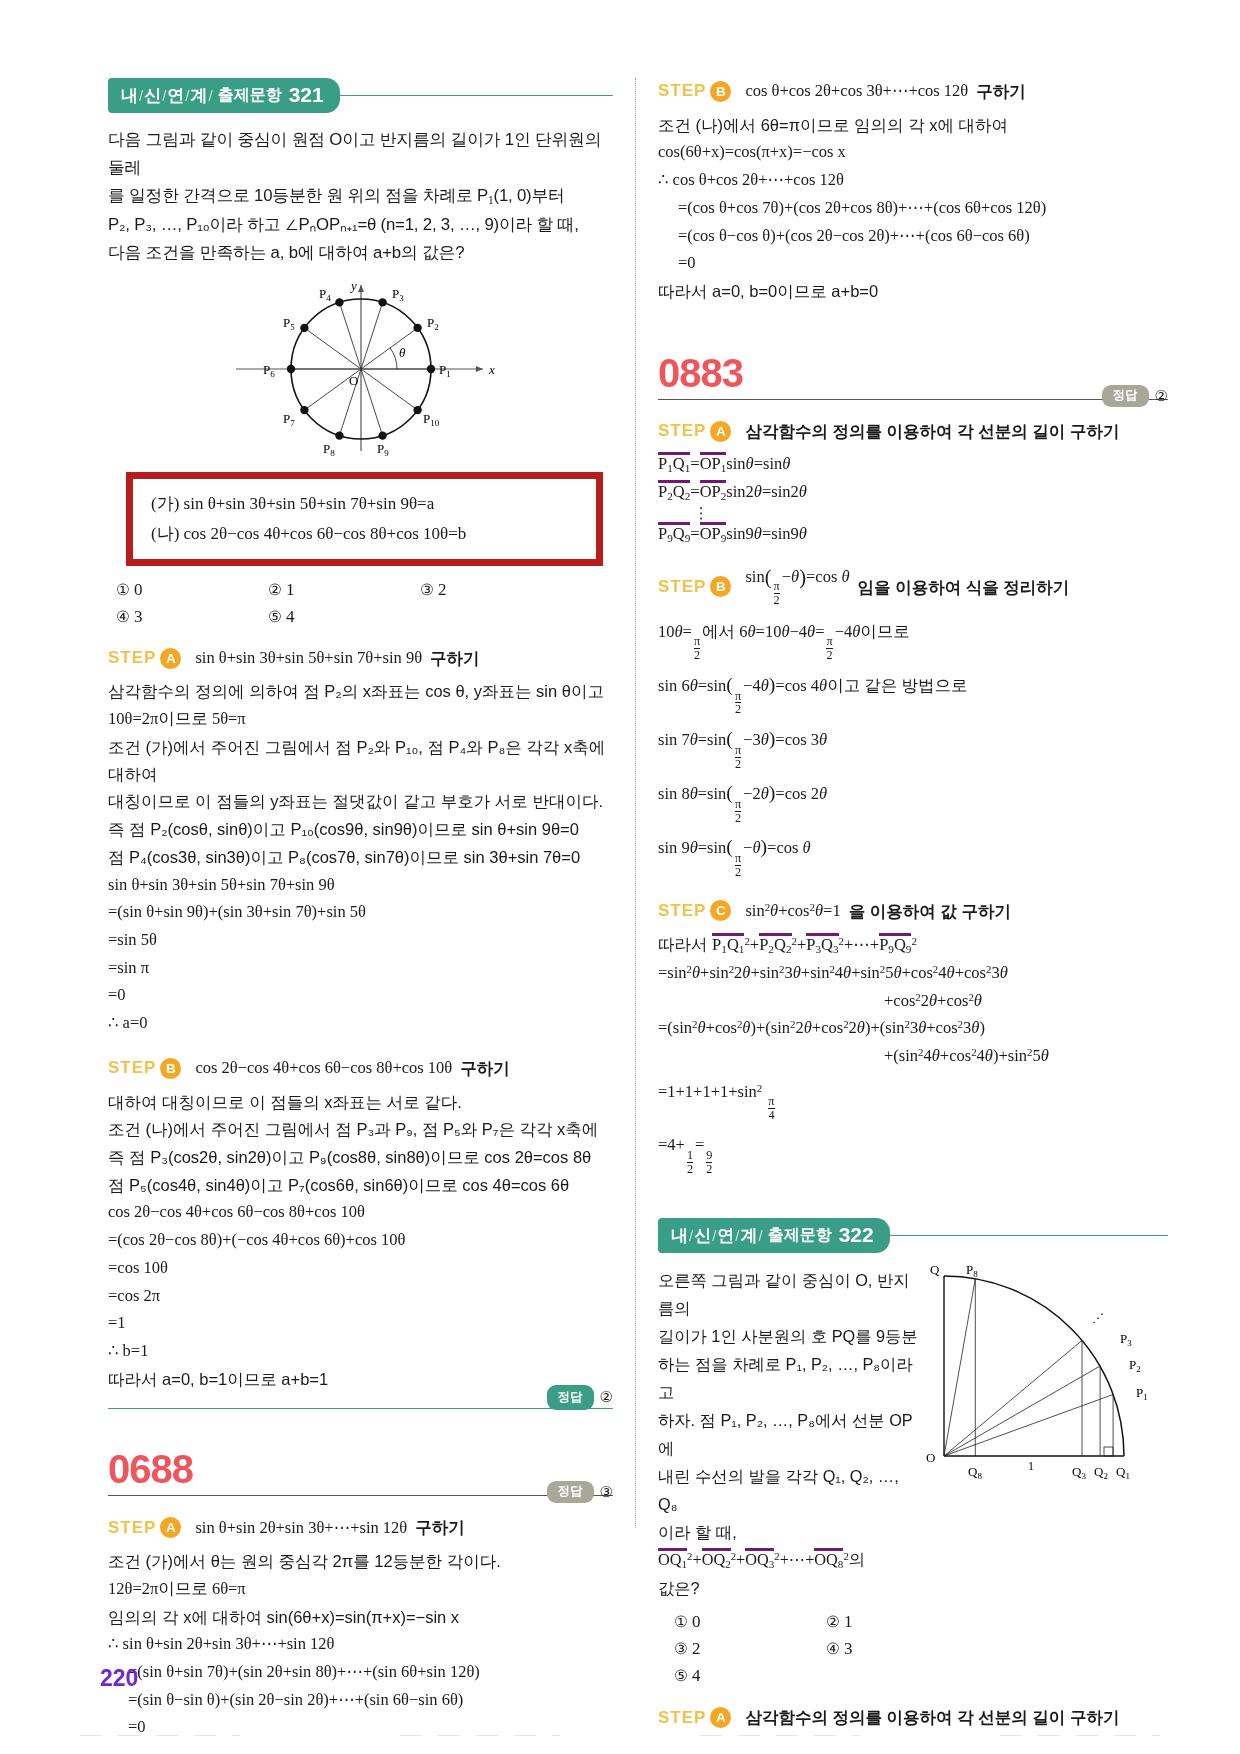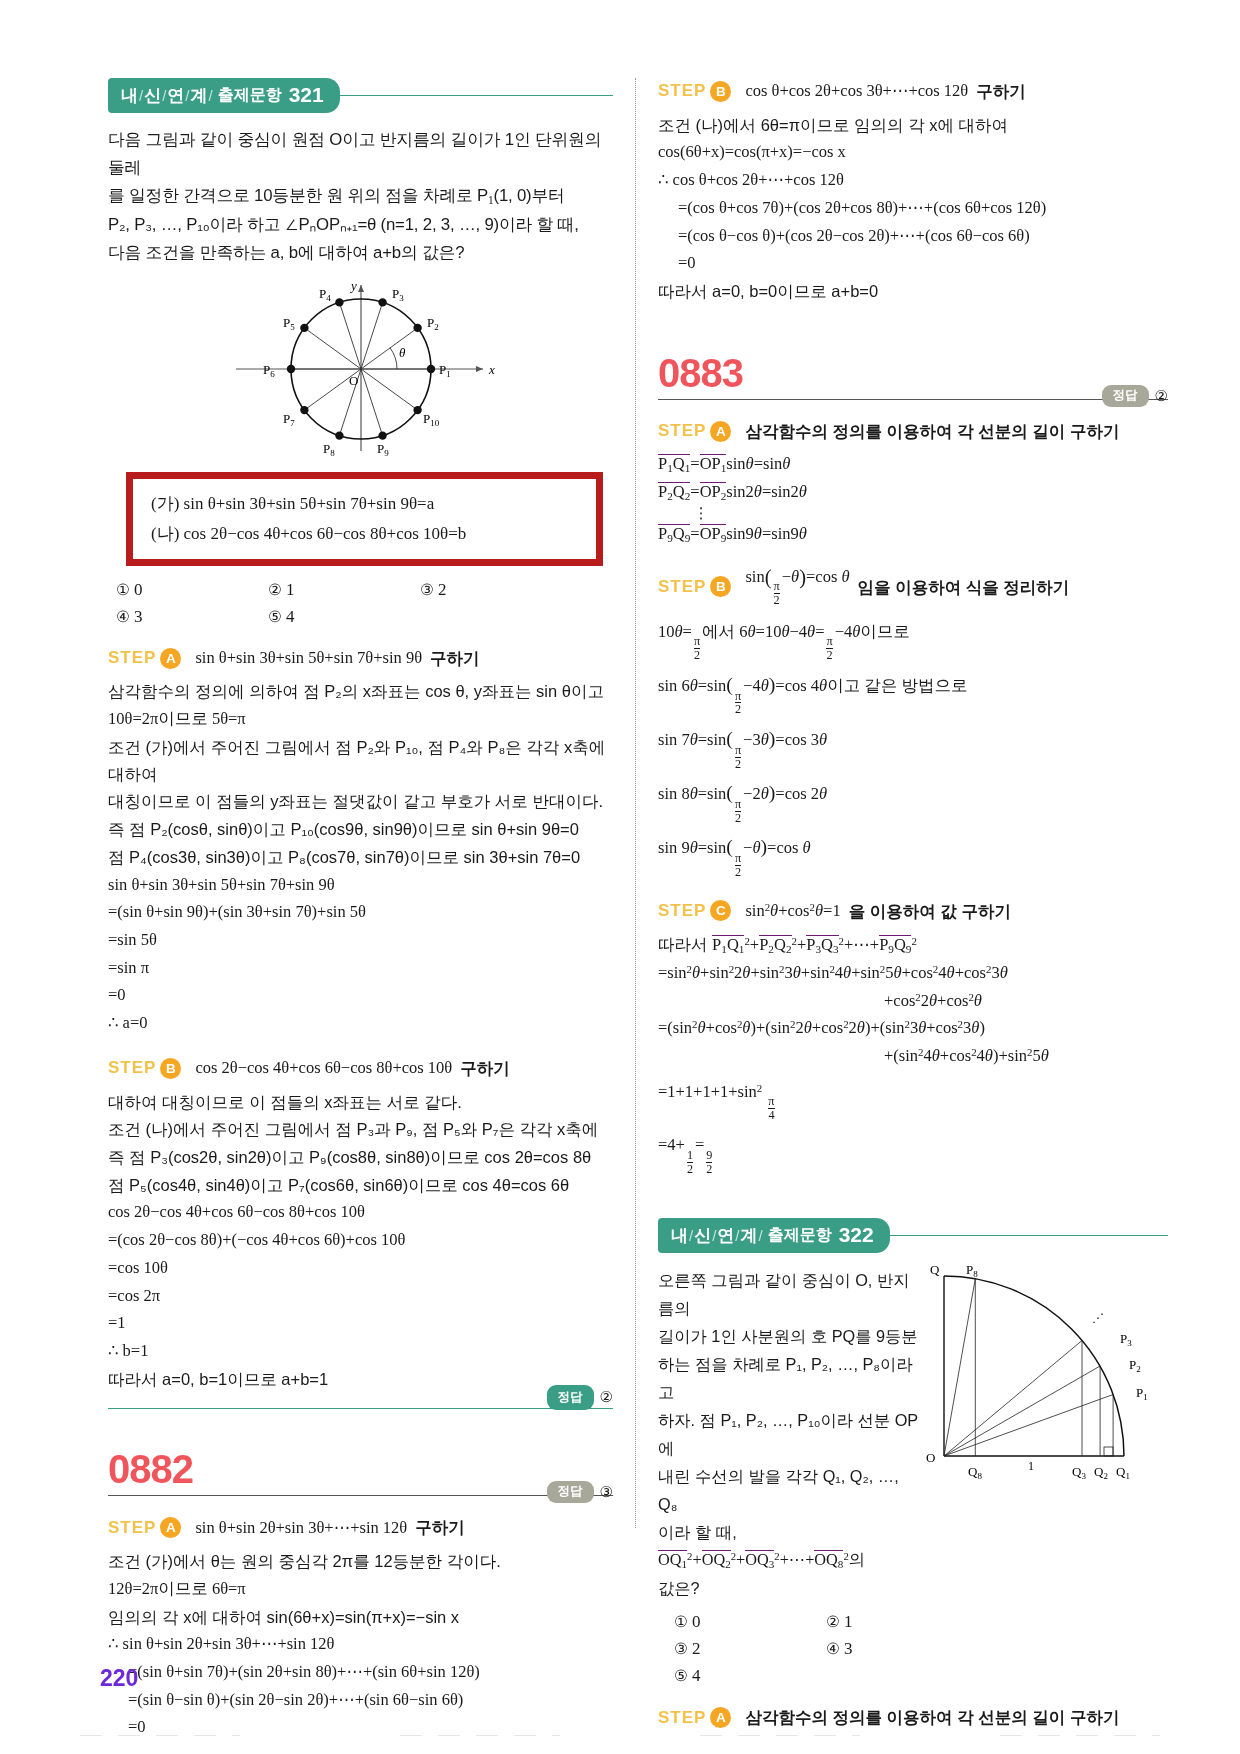--- a/index.html
+++ b/index.html
@@ -116,21 +116,21 @@
     font-family:"Liberation Sans", sans-serif; font-weight:bold;
     font-size:12.5px; padding:2px 11px 3px; border-radius:9px;
   }
   .ans .pill.green { background:#3a9e86; }
   .ans .val { font-size:15px; }
 
   
   .frac { display:inline-flex; flex-direction:column; vertical-align:-0.52em; text-align:center; margin:0 2px; }
   .frac .n { font-size:0.74em; line-height:1.06; }
   .frac .d { font-size:0.74em; line-height:1.12; border-top:1px solid #1a1a1a; }
-  .ovl { border-top:1px solid #701a75; padding-top:0px; display:inline-block; line-height:1.1; }
+  .ovl { border-top:3px solid #701a75; padding-top:0px; display:inline-block; line-height:1.1; }
   .vdots { text-align:center; width:86px; font-size:15px; letter-spacing:0; line-height:0.9; }
 
   
   .pageno {
     position:absolute; left:100px; bottom:62px;
     font-family:"Liberation Sans", sans-serif;
     font-weight:bold; font-size:23px; color:#6d28d9;
   }
   .edge-marks { position:absolute; bottom:18px; left:0; width:1240px; height:2px; }
 
@@ -288,21 +288,21 @@
           <span class="ans" style="top:-1px">
             <span class="pill green">정답</span>
             <span class="val">②</span>
           </span>
         </div>
       </div>
 
       <div class="sep-rule"></div>
 
       <div class="pnum-wrap">
-        <span class="pnum">0882</span>
+        <span class="pnum">0688</span>
         <span class="ans" style="top:12px">
           <span class="pill">정답</span>
           <span class="val">③</span>
         </span>
         <div class="pnum-rule"></div>
       </div>
 
       <div class="step">
         <span class="step-word">STEP</span>
         <span class="step-badge">A</span>
@@ -436,21 +436,21 @@
           <span class="lbl">출제문항</span>
           <span class="num">322</span>
         </span>
       </div>
 
       <div class="q322">
         <div class="q322-text ko">
           <div>오른쪽 그림과 같이 중심이 O, 반지름의</div>
           <div>길이가 1인 사분원의 호 PQ를 9등분</div>
           <div>하는 점을 차례로 P₁, P₂, …, P₈이라고</div>
-          <div>하자. 점 P₁, P₂, …, P₁₀이라 선분 OP에</div>
+          <div>하자. 점 P₁, P₂, …, P₈에서 선분 OP에</div>
           <div>내린 수선의 발을 각각 Q₁, Q₂, …, Q₈</div>
           <div>이라 할 때,</div>
           <div class="mt"><span class="ovl">OQ<sub>1</sub></span><sup>2</sup>+<span class="ovl">OQ<sub>2</sub></span><sup>2</sup>+<span class="ovl">OQ<sub>3</sub></span><sup>2</sup>+⋯+<span class="ovl">OQ<sub>8</sub></span><sup>2</sup>의</div>
           <div>값은?</div>
         </div>
         <div>
           <svg width="240" height="215" viewBox="0 0 240 215">
 
             <path d="M 20 10 A 180 180 0 0 1 200 190" fill="none" stroke="#111" stroke-width="1.5"></path>
 

